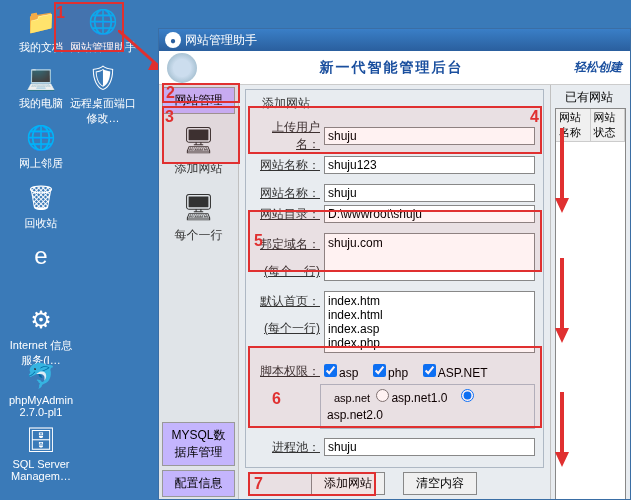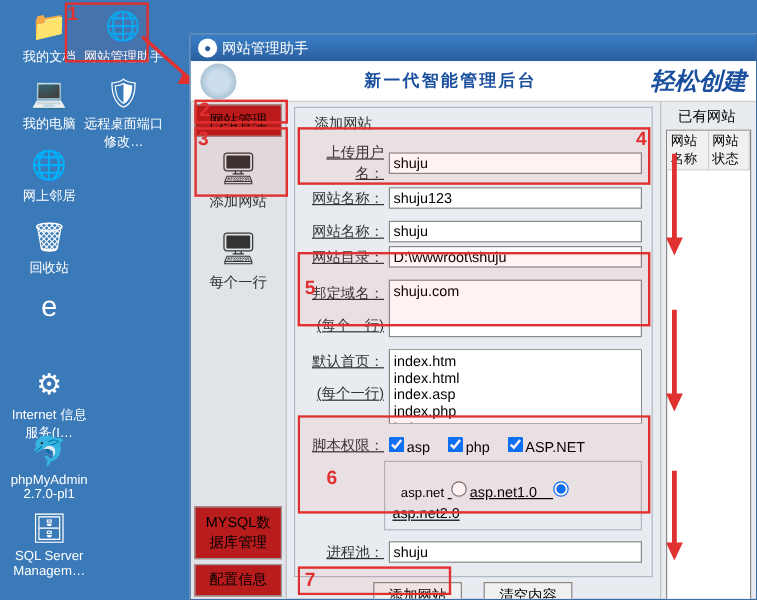--- a/index.html
+++ b/index.html
@@ -8,34 +8,34 @@
 .desktop-icon { width: 70px; text-align: center; color: #fff; font-size: 11px; position: absolute; cursor: pointer; }
 .desktop-icon .ico { width: 32px; height: 32px; margin: 0 auto 2px; display: flex; align-items: center; justify-content: center; font-size: 24px; }
 .highlight-box { position: absolute; border: 2px solid #e03030; background: rgba(255,0,0,0.05); }
 .red-num { position: absolute; color: #e03030; font-weight: bold; font-size: 16px; }
 .app-window { position: absolute; left: 158px; top: 28px; width: 473px; height: 472px; background: #e8ecf0; border: 1px solid #3a6ea5; display: flex; flex-direction: column; }
 .titlebar { height: 22px; background: linear-gradient(#3a7fc7, #2a5f9e); color: #fff; display: flex; align-items: center; padding: 0 6px; font-size: 12px; }
 .titlebar .ti { width: 16px; height: 16px; background: #fff; border-radius: 50%; margin-right: 4px; display: inline-flex; align-items: center; justify-content: center; font-size: 10px; color: #2a5f9e; }
 .banner { height: 34px; background: #fff; display: flex; align-items: center; padding: 0 8px; border-bottom: 1px solid #ccc; }
 .banner-logo { width: 30px; height: 30px; border-radius: 50%; background: radial-gradient(#cde 40%, #8ab); margin-right: 12px; }
 .banner-title { color: #1a4f9e; font-weight: bold; font-size: 14px; letter-spacing: 2px; flex: 1; text-align: center; }
-.banner-sub { color: #1a4f9e; font-weight: bold; font-size: 20px; font-style: italic; }
+.banner-sub { color: #1a4f9e; font-weight: bold; font-size: 12px; font-style: italic; }
 .content { flex: 1; display: flex; overflow: hidden; }
 .sidebar { width: 80px; background: #e0e4e8; border-right: 1px solid #c0c0c0; display: flex; flex-direction: column; }
-.nav-btn { padding: 4px 6px; border: 1px solid #999; background: #b91c1c; margin: 2px 3px; font-size: 12px; text-align: center; cursor: pointer; }
+.nav-btn { padding: 4px 6px; border: 1px solid #999; background: #c4b5fd; margin: 2px 3px; font-size: 12px; text-align: center; cursor: pointer; }
 .side-item { text-align: center; padding: 6px 0; color: #333; cursor: pointer; }
 .side-item .sico { width: 40px; height: 36px; margin: 0 auto 2px; display: flex; align-items: center; justify-content: center; font-size: 26px; }
 .main { flex: 1; padding: 4px 6px; overflow: hidden; }
 .fieldset { border: 1px solid #aeb8c4; padding: 6px 8px 8px; margin-bottom: 4px; }
 .fieldset-title { font-size: 12px; color: #333; margin: -12px 0 4px 4px; background: #e8ecf0; display: inline-block; padding: 0 4px; }
 .frow { display: flex; align-items: center; margin: 3px 0; gap: 4px; }
 .flabel { width: 66px; text-align: right; color: #333; text-decoration: underline; }
 .finput { flex: 1; height: 18px; border: 1px solid #888; padding: 0 3px; font-size: 12px; background: #fff; }
 .ftextarea { flex: 1; border: 1px solid #888; padding: 2px 3px; font-size: 12px; background: #fff; resize: none; font-family: inherit; }
-.sub-box { border: 1px solid #aeb8c4; padding: 16px 6px 6px; margin-top: 4px; text-decoration: underline; }
+.sub-box { border: 1px solid #aeb8c4; padding: 4px 6px 6px; margin-top: 4px; }
 .sub-title { font-size: 11px; margin: -10px 0 4px 4px; background: #e8ecf0; display: inline-block; padding: 0 3px; }
 .btn { padding: 2px 12px; border: 1px solid #888; background: #f0f0f0; cursor: pointer; font-size: 12px; }
 .right-panel { width: 80px; border-left: 1px solid #c0c0c0; padding: 4px; }
 .right-panel .hdr { font-size: 12px; margin-bottom: 2px; margin-left: 10px; }
 .right-list { border: 1px solid #888; background: #fff; height: 400px; }
 .right-list-hdr { display: flex; border-bottom: 1px solid #ccc; font-size: 11px; }
 .right-list-hdr span { padding: 1px 3px; border-right: 1px solid #ccc; background: #f0f0f0; }
 .cb { margin-right: 2px; }
 </style>
 </head>

